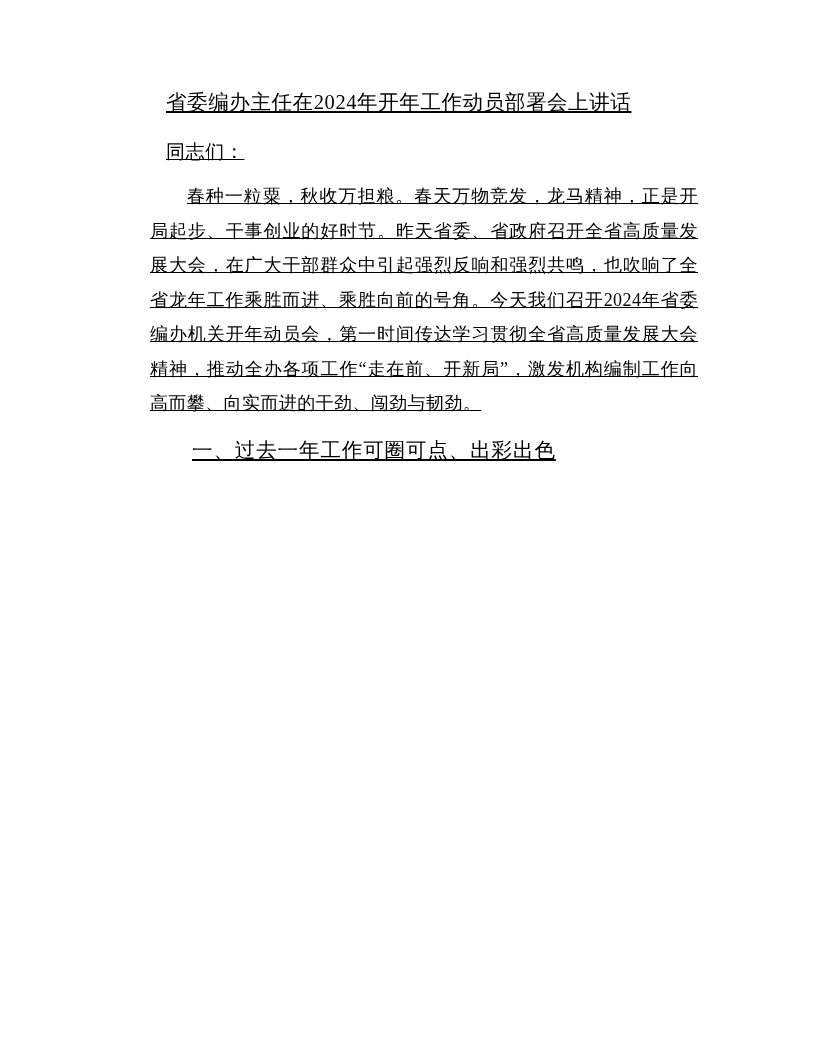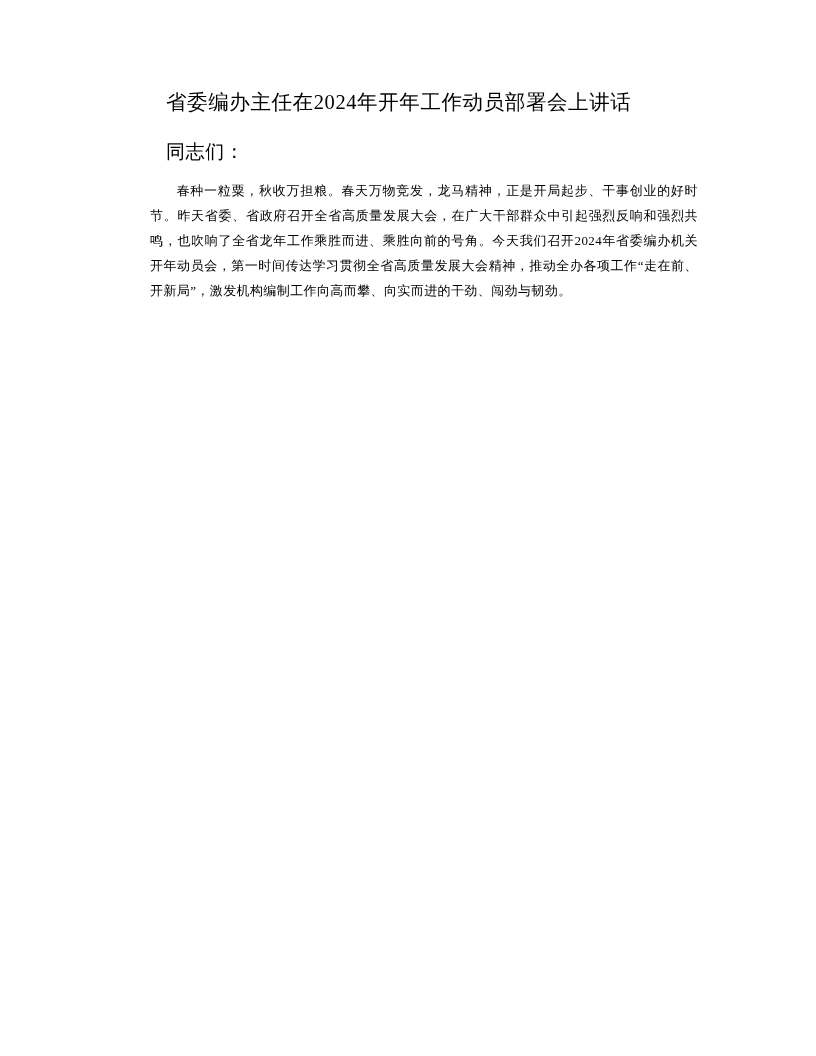--- a/index.html
+++ b/index.html
@@ -13,37 +13,38 @@
     font-family: "Liberation Serif", "DejaVu Serif", serif;
     color: #000000;
     overflow: hidden;
   }
   .page {
     width: 816px;
     height: 1056px;
     box-sizing: border-box;
     padding: 84px 118px 60px 150px;
     position: relative;
+    text-decoration: underline;
   }
   .doc-title {
     font-size: 20.5px;
     line-height: 1.85;
     letter-spacing: 0.6px;
     text-indent: 0;
     margin: 0 0 12px 16px;
     white-space: nowrap;
   }
   .salutation {
     font-size: 19px;
     line-height: 1.85;
     letter-spacing: 0.6px;
     margin: 0 0 10px 16px;
   }
   p.body-para {
-    font-size: 13px;
+    font-size: 18px;
     line-height: 1.92;
     letter-spacing: 0.4px;
     margin: 0 0 10px 0;
     text-indent: 2.05em;
     text-align: justify;
     text-justify: inter-ideograph;
   }
   p.heading-para {
     font-size: 20.5px;
     line-height: 1.92;
@@ -57,15 +58,16 @@
 <body>
 
 <div class="page">
 
   <div class="doc-title">省委编办主任在2024年开年工作动员部署会上讲话</div>
 
   <div class="salutation">同志们：</div>
 
   <p class="body-para">春种一粒粟，秋收万担粮。春天万物竞发，龙马精神，正是开局起步、干事创业的好时节。昨天省委、省政府召开全省高质量发展大会，在广大干部群众中引起强烈反响和强烈共鸣，也吹响了全省龙年工作乘胜而进、乘胜向前的号角。今天我们召开2024年省委编办机关开年动员会，第一时间传达学习贯彻全省高质量发展大会精神，推动全办各项工作“走在前、开新局”，激发机构编制工作向高而攀、向实而进的干劲、闯劲与韧劲。</p>
 
+  <p class="heading-para">一、过去一年工作可圈可点、出彩出色</p>
 
 
 </div>
 
 </body></html>

